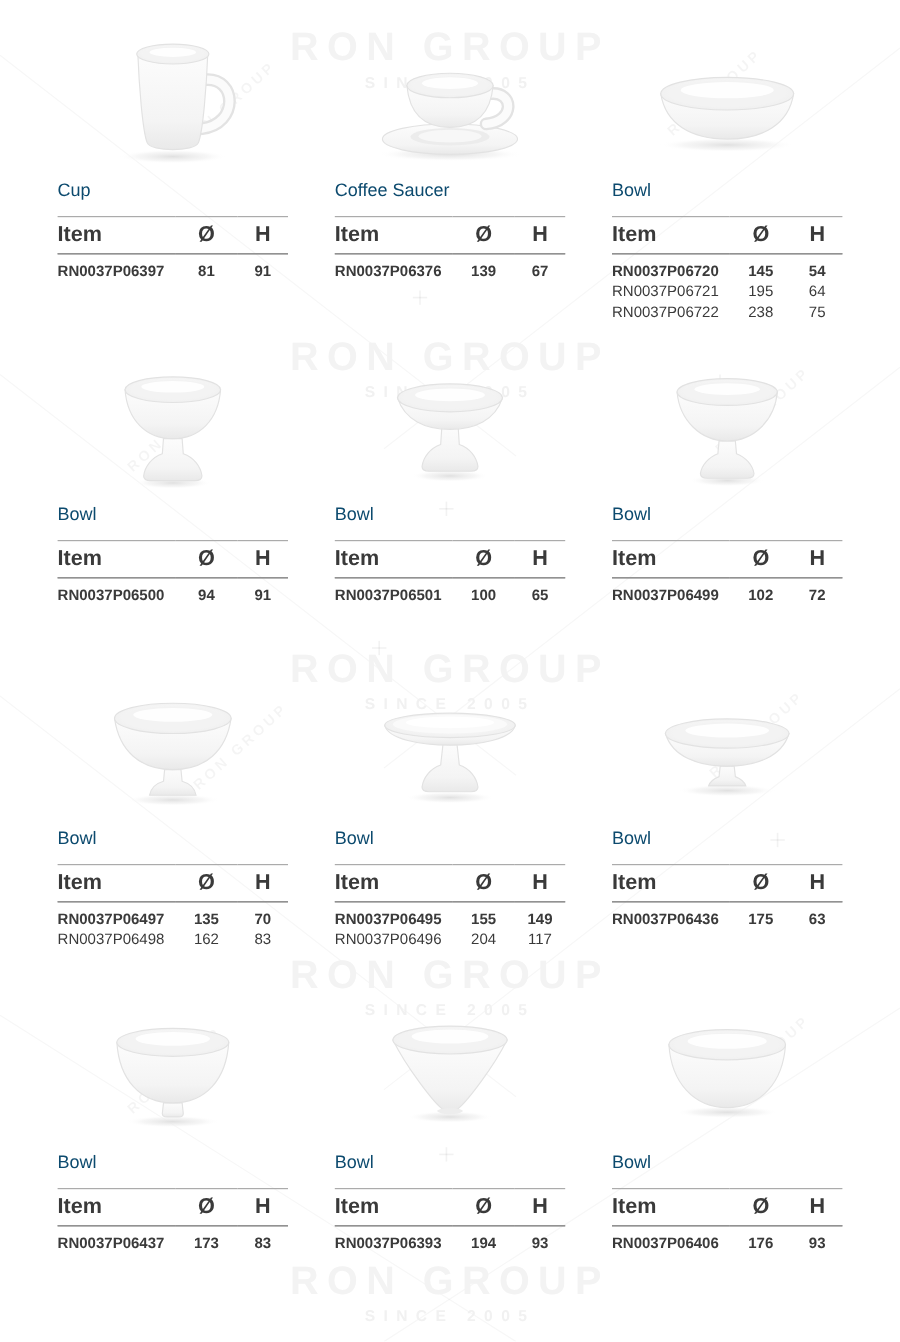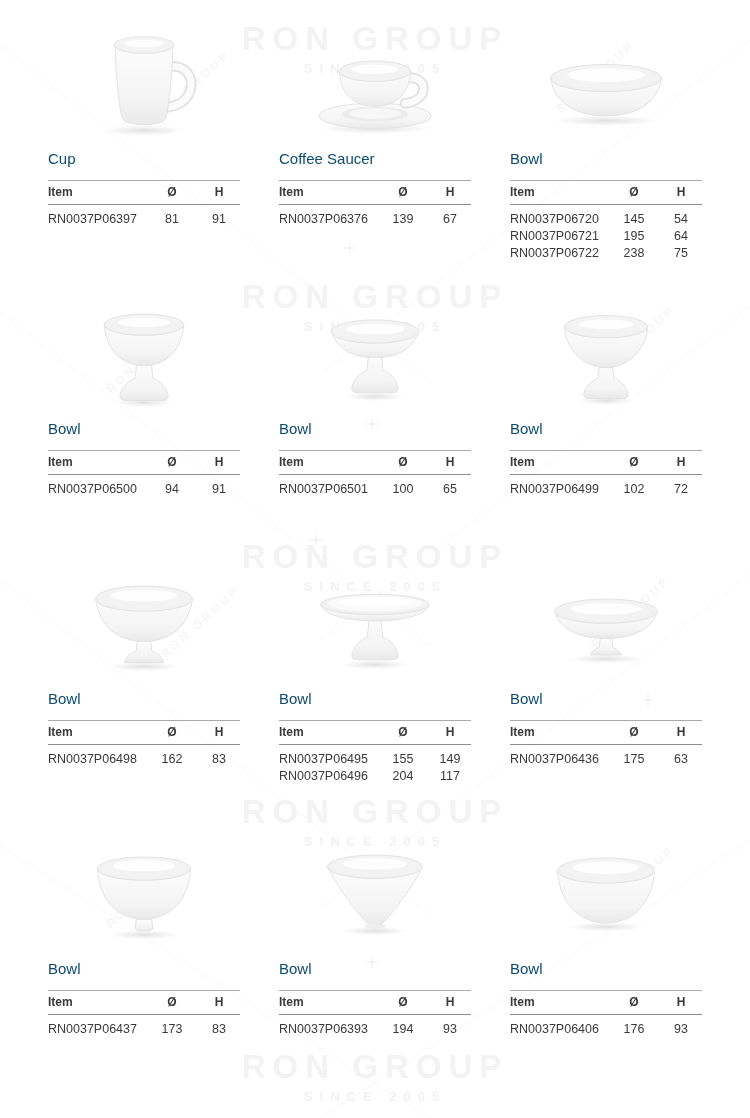--- a/index.html
+++ b/index.html
@@ -25,23 +25,23 @@
     grid-template-columns:192px 192px 192px;
     justify-content:space-between;
     grid-auto-rows:270px;
   }
   .cell{display:flex;flex-direction:column;}
   .photo{height:124px;display:flex;justify-content:center;align-items:flex-end;overflow:visible;}
   .photo svg{flex:none;}
   .title{font-size:15px;color:#0c4a6e;margin:8px 0 13px;}
   table.spec{width:100%;border-collapse:collapse;font-size:12.5px;color:#3a3a3a;table-layout:fixed;}
   table.spec thead tr{border-top:1px solid #ababab;border-bottom:1px solid #8e8e8e;}
-  table.spec th{font-size:12px;font-weight:bold;padding:4px 0 5px;}
+  table.spec th{font-size:18px;font-weight:bold;padding:4px 0 5px;}
   table.spec td{padding:1.5px 0;}
-  table.spec tbody tr:first-child td{padding-top:7px;}
+  table.spec tbody tr:first-child td{padding-top:7px;font-weight:bold;}
   .c-item{text-align:left;}
   .c-dia{width:52px;text-align:center;}
   .c-h{width:42px;text-align:center;}
   
   .bodyfill{fill:url(#gBody);stroke:#e2e2e2;stroke-width:1;}
   .topfill{fill:url(#gTop);stroke:#e2e2e2;stroke-width:1;}
   .inner{fill:#f3f3f3;}
   .innerlight{fill:#fafafa;}
   .hl{fill:#ffffff;opacity:.9;}
   .shad{fill:url(#gShadow);}
@@ -340,20 +340,25 @@
     <table class="spec">
       <thead>
           <tr>
         <th class="c-item">Item</th>
         <th class="c-dia">Ø</th>
         <th class="c-h">H</th>
       </tr>
         </thead>
       <tbody>
         <tr>
+          <td class="c-item">RN0037P06497</td>
+          <td class="c-dia">135</td>
+          <td class="c-h">70</td>
+        </tr>
+        <tr>
           <td class="c-item">RN0037P06498</td>
           <td class="c-dia">162</td>
           <td class="c-h">83</td>
         </tr>
       </tbody>
     </table>
   </div>
 
   <div class="cell">
     <div class="photo">

